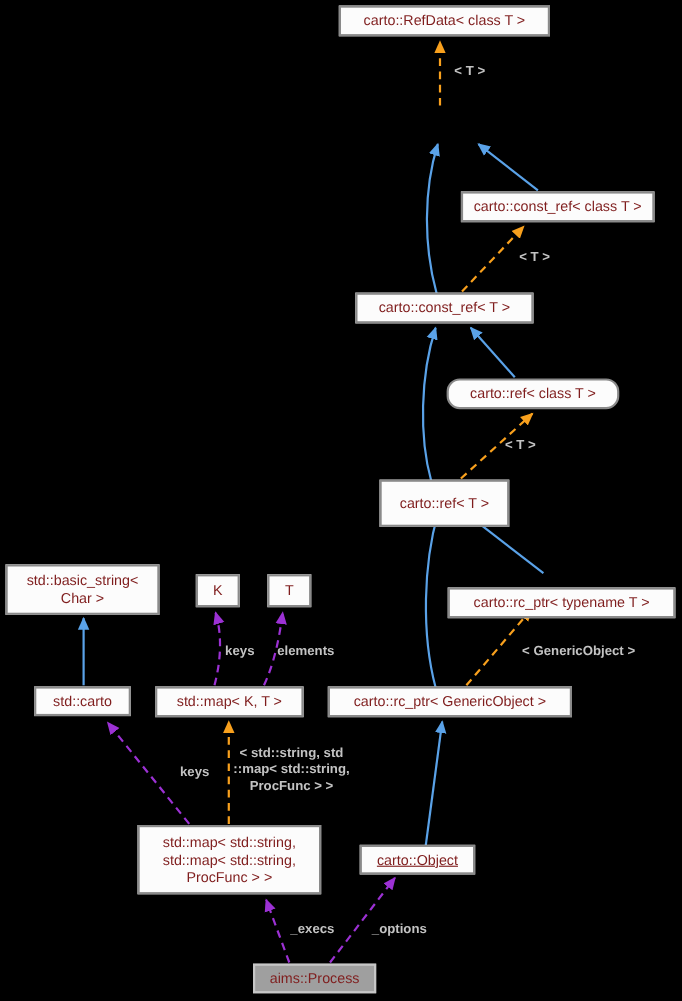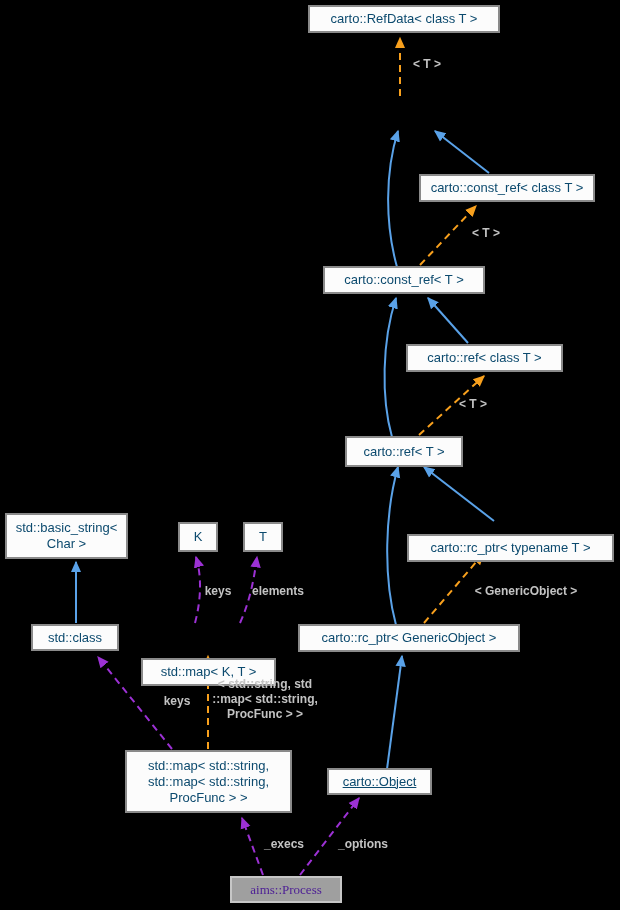--- a/index.html
+++ b/index.html
@@ -3,25 +3,25 @@
 <meta charset="utf-8">
 <style>
   html,body{margin:0;padding:0;background:#000;}
   #canvas{
     position:relative;width:620px;height:910px;background:#000;
     font-family:"Liberation Sans",sans-serif;overflow:hidden;
   }
   #edges{position:absolute;left:0;top:0;width:620px;height:910px;}
   .node{
     position:absolute;box-sizing:border-box;
-    background:#fcfcfc;border:2px solid #8a8a8a;color:#0c4a6e;
+    background:#fcfcfc;border:2px solid #8a8a8a;color:#7f1d1d;
     display:flex;align-items:center;justify-content:center;
     text-align:center;font-size:13px;line-height:16px;white-space:pre-line;
   }
-  .node.focus{background:#9f9f9f;border-color:#c6c6c6;color:#4c1d95;font-family:Liberation Serif, serif;}
+  .node.focus{background:#9f9f9f;border-color:#c6c6c6;color:#7f1d1d;}
   .elabel{
     position:absolute;color:#c3c3c3;font-size:12px;line-height:15px;
     text-align:center;white-space:pre-line;font-weight:600;
   }
 </style>
 </head>
 <body>
 
 <div id="canvas">
 
@@ -56,30 +56,30 @@
     <path d="M195,623 C201,600 202,577 196,557" stroke="#9c31d4" stroke-width="2" fill="none" stroke-dasharray="7,5" marker-end="url(#ap)"></path>
     <path d="M240,623 C250,601 254,579 257,557" stroke="#9c31d4" stroke-width="2" fill="none" stroke-dasharray="7,5" marker-end="url(#ap)"></path>
     <path d="M172,749 L98,657" stroke="#9c31d4" stroke-width="2" fill="none" stroke-dasharray="7,5" marker-end="url(#ap)"></path>
     <path d="M263,875 L242,818" stroke="#9c31d4" stroke-width="2" fill="none" stroke-dasharray="7,5" marker-end="url(#ap)"></path>
     <path d="M300,875 L359,798" stroke="#9c31d4" stroke-width="2" fill="none" stroke-dasharray="7,5" marker-end="url(#ap)"></path>
   </svg>
 
   <div class="node" style="left:308px;top:5px;width:192px;height:28px;">carto::RefData&lt; class T &gt;</div>
   <div class="node" style="left:419px;top:174px;width:176px;height:28px;">carto::const_ref&lt; class T &gt;</div>
   <div class="node" style="left:323px;top:266px;width:162px;height:28px;">carto::const_ref&lt; T &gt;</div>
-  <div class="node" style="left:406px;top:344px;width:157px;height:28px;">carto::ref&lt; class T &gt;</div>
-  <div class="node" style="left:345px;top:436px;width:118px;height:31px;">carto::ref&lt; T &gt;</div>
+  <div class="node" style="left:406px;top:344px;width:157px;height:28px;border-radius:12px;">carto::ref&lt; class T &gt;</div>
+  <div class="node" style="left:345px;top:436px;width:118px;height:43px;">carto::ref&lt; T &gt;</div>
   <div class="node" style="left:407px;top:522px;width:207px;height:28px;margin-top:12px;">carto::rc_ptr&lt; typename T &gt;</div>
   <div class="node" style="left:298px;top:624px;width:222px;height:28px;">carto::rc_ptr&lt; GenericObject &gt;</div>
-  <div class="node" style="left:5px;top:513px;width:123px;height:46px;">std::basic_string&lt;
+  <div class="node" style="left:5px;top:513px;width:140px;height:46px;">std::basic_string&lt;
 Char &gt;</div>
   <div class="node" style="left:178px;top:522px;width:40px;height:30px;">K</div>
   <div class="node" style="left:243px;top:522px;width:40px;height:30px;">T</div>
-  <div class="node" style="left:31px;top:624px;width:88px;height:27px;">std::class</div>
-  <div class="node" style="left:141px;top:624px;width:135px;height:28px;margin-top:34px;">std::map&lt; K, T &gt;</div>
+  <div class="node" style="left:31px;top:624px;width:88px;height:27px;">std::carto</div>
+  <div class="node" style="left:141px;top:624px;width:135px;height:28px;">std::map&lt; K, T &gt;</div>
   <div class="node" style="left:125px;top:750px;width:167px;height:63px;">std::map&lt; std::string,
 std::map&lt; std::string,
 ProcFunc &gt; &gt;</div>
   <div class="node" style="left:327px;top:768px;width:105px;height:27px;text-decoration:underline;">carto::Object</div>
   <div class="node focus" style="left:230px;top:876px;width:112px;height:27px;">aims::Process</div>
 
   <div class="elabel" style="left:407px;top:57px;width:40px;">&lt; T &gt;</div>
   <div class="elabel" style="left:464px;top:226px;width:44px;">&lt; T &gt;</div>
   <div class="elabel" style="left:451px;top:397px;width:44px;">&lt; T &gt;</div>
   <div class="elabel" style="left:462px;top:584px;width:128px;">&lt; GenericObject &gt;</div>

